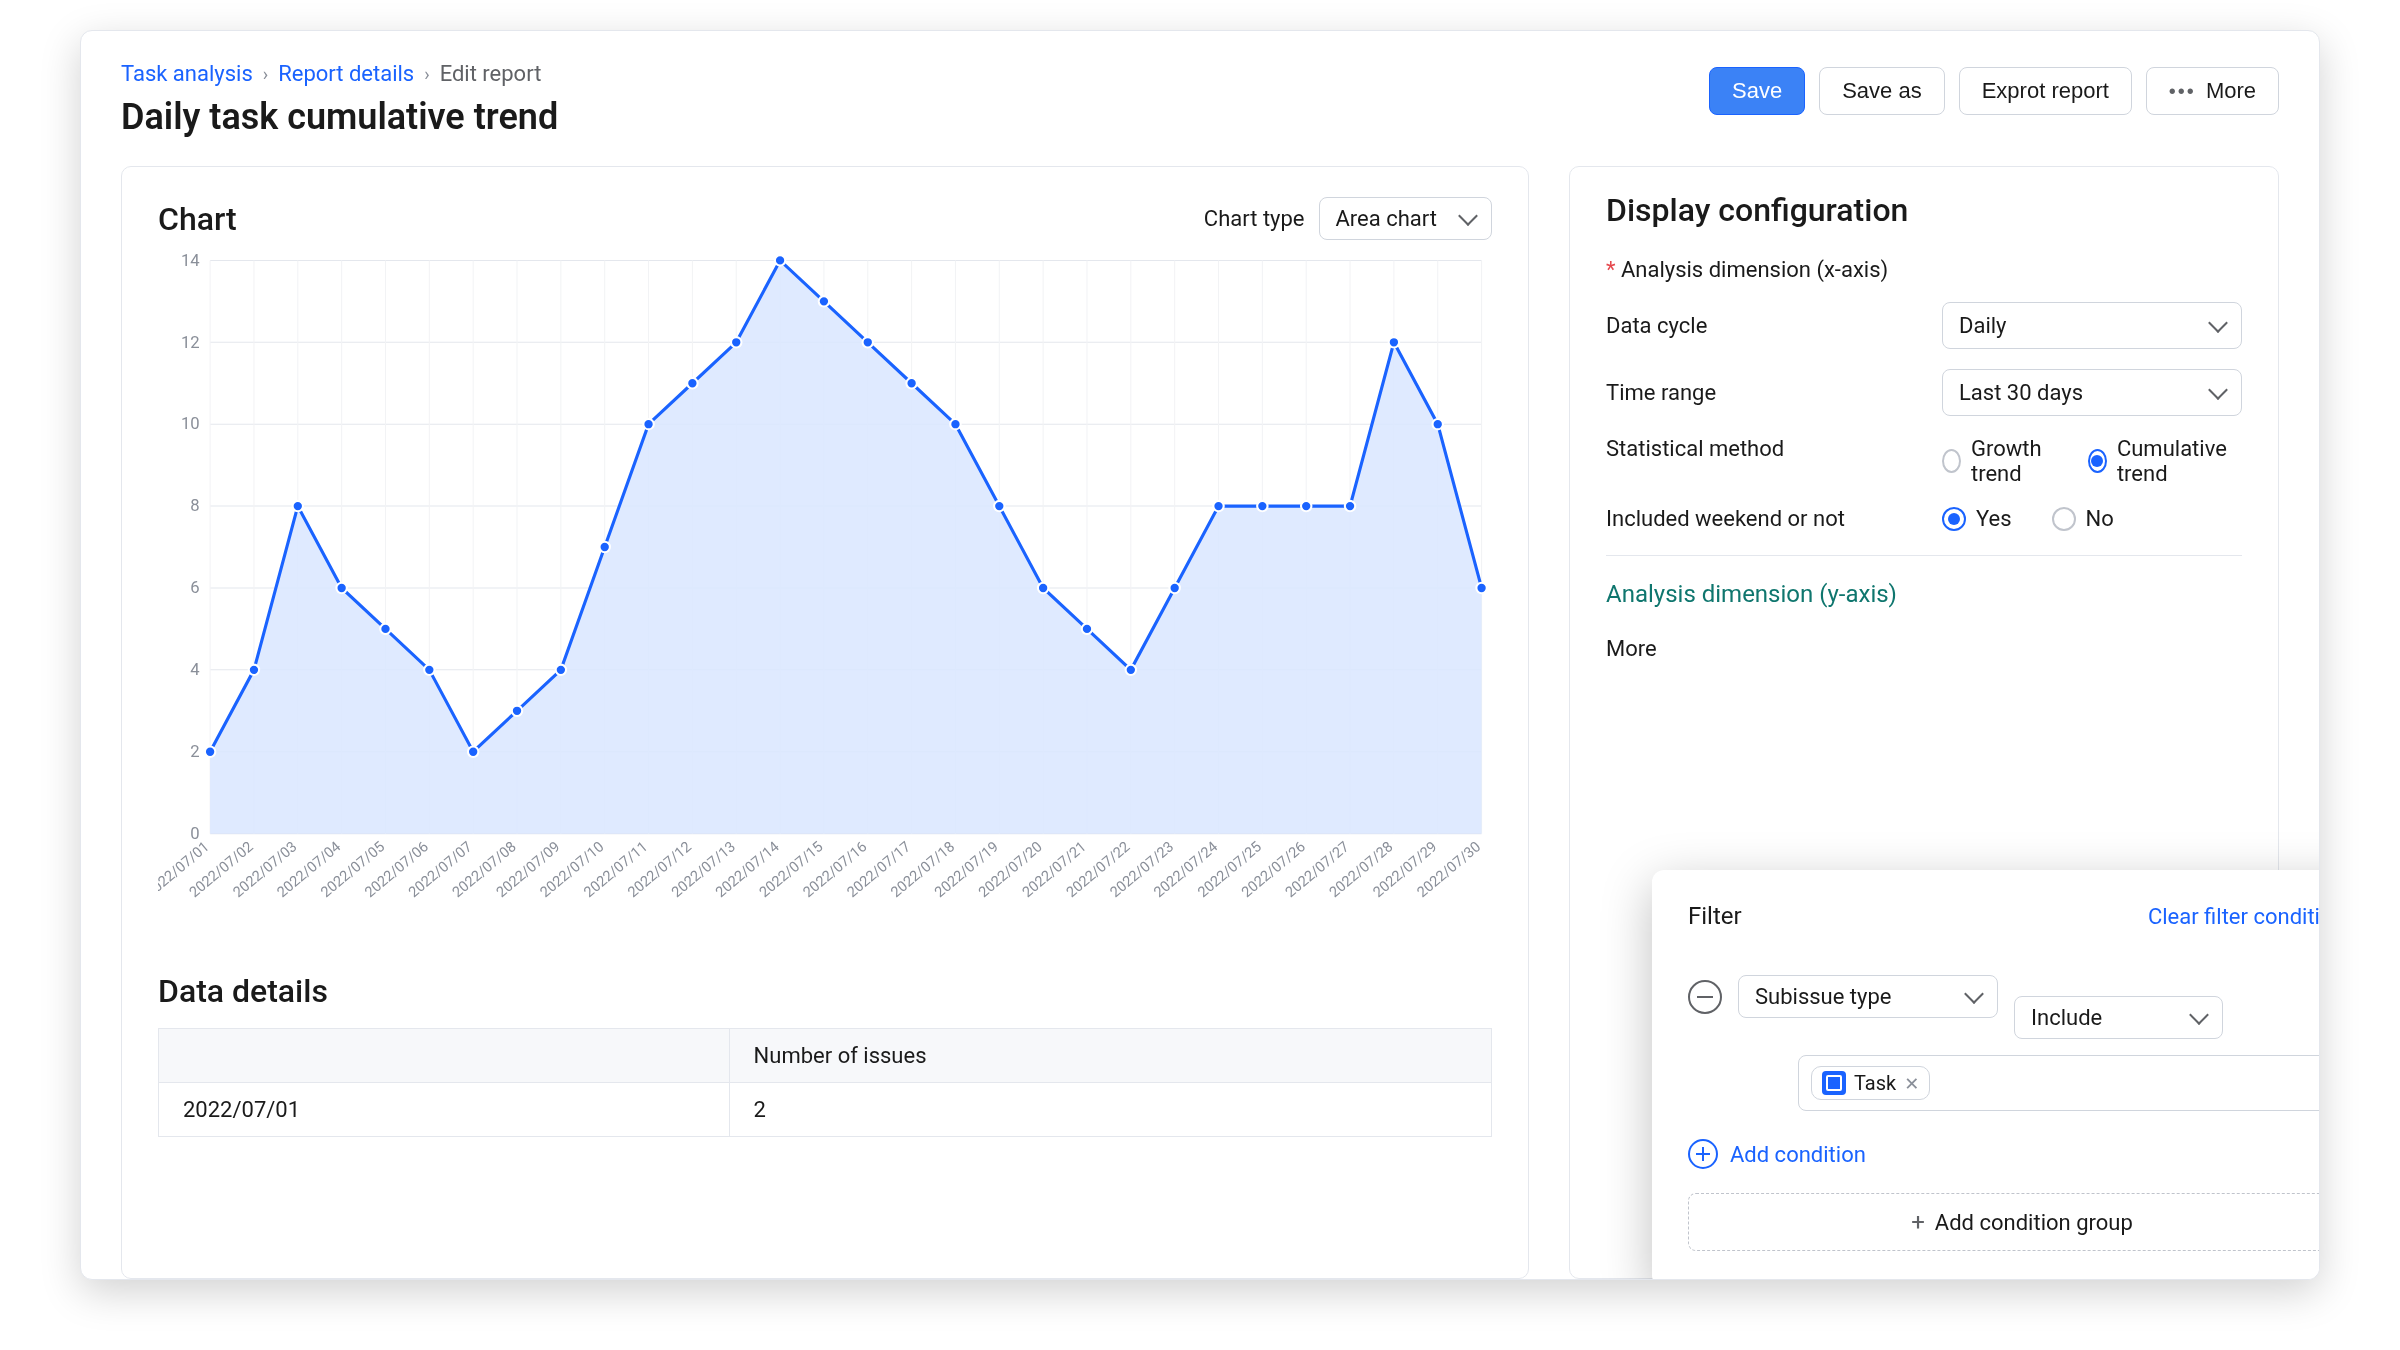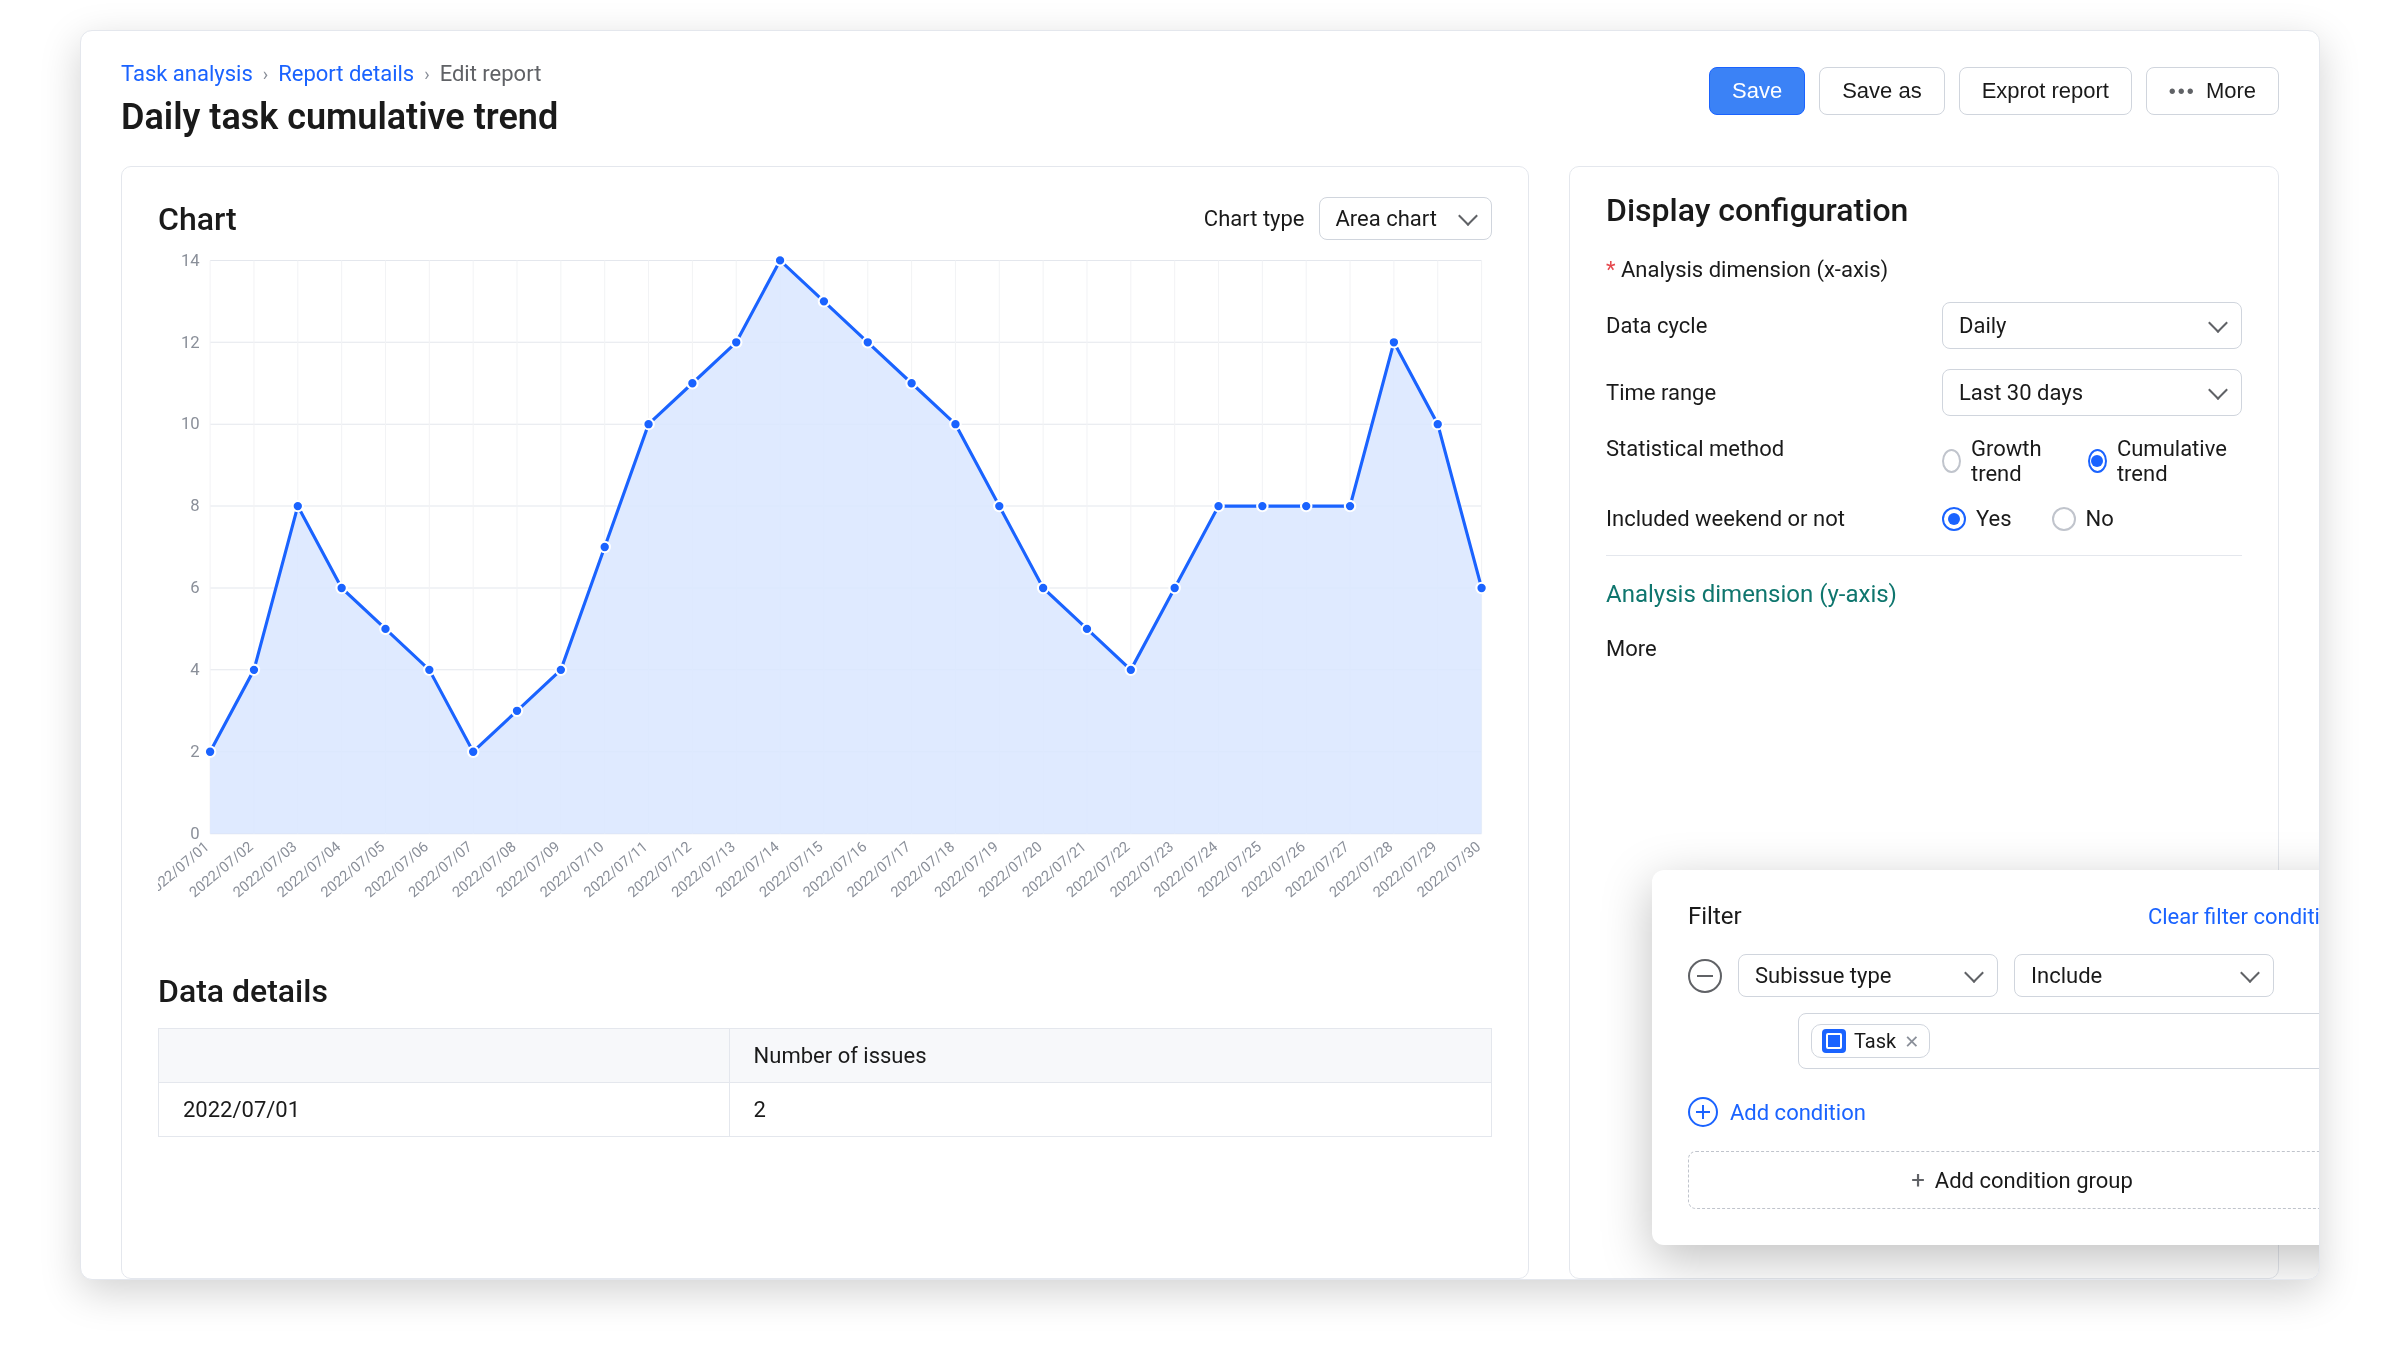--- a/index.html
+++ b/index.html
@@ -131,21 +131,21 @@
   .filter-title { font-size:24px; }
   .clear-link { color:#1a63ff; font-size:22px; cursor:pointer; }
   .filter-line { display:flex; align-items:center; gap:16px; margin-top:24px; }
   .minus-circle {
     width:34px; height:34px; border:2px solid #606266; border-radius:50%;
     display:flex; align-items:center; justify-content:center; cursor:pointer; flex-shrink:0;
   }
   .minus-circle::before { content:""; width:16px; height:2px; background:#606266; }
   .filter-line .select { flex-shrink:0; }
   .sel-sub { width:260px; justify-content:space-between; }
-  .sel-inc { width:260px; justify-content:space-between; }
+  .sel-inc { width:209px; justify-content:space-between;margin-top:42px; }
   .tag-input {
     margin-top:16px;
     margin-left:110px;
     border:1px solid #d0d5dd;
     border-radius:8px;
     padding:10px 12px;
     display:flex;
     align-items:center;
     gap:8px;
     width:560px;

